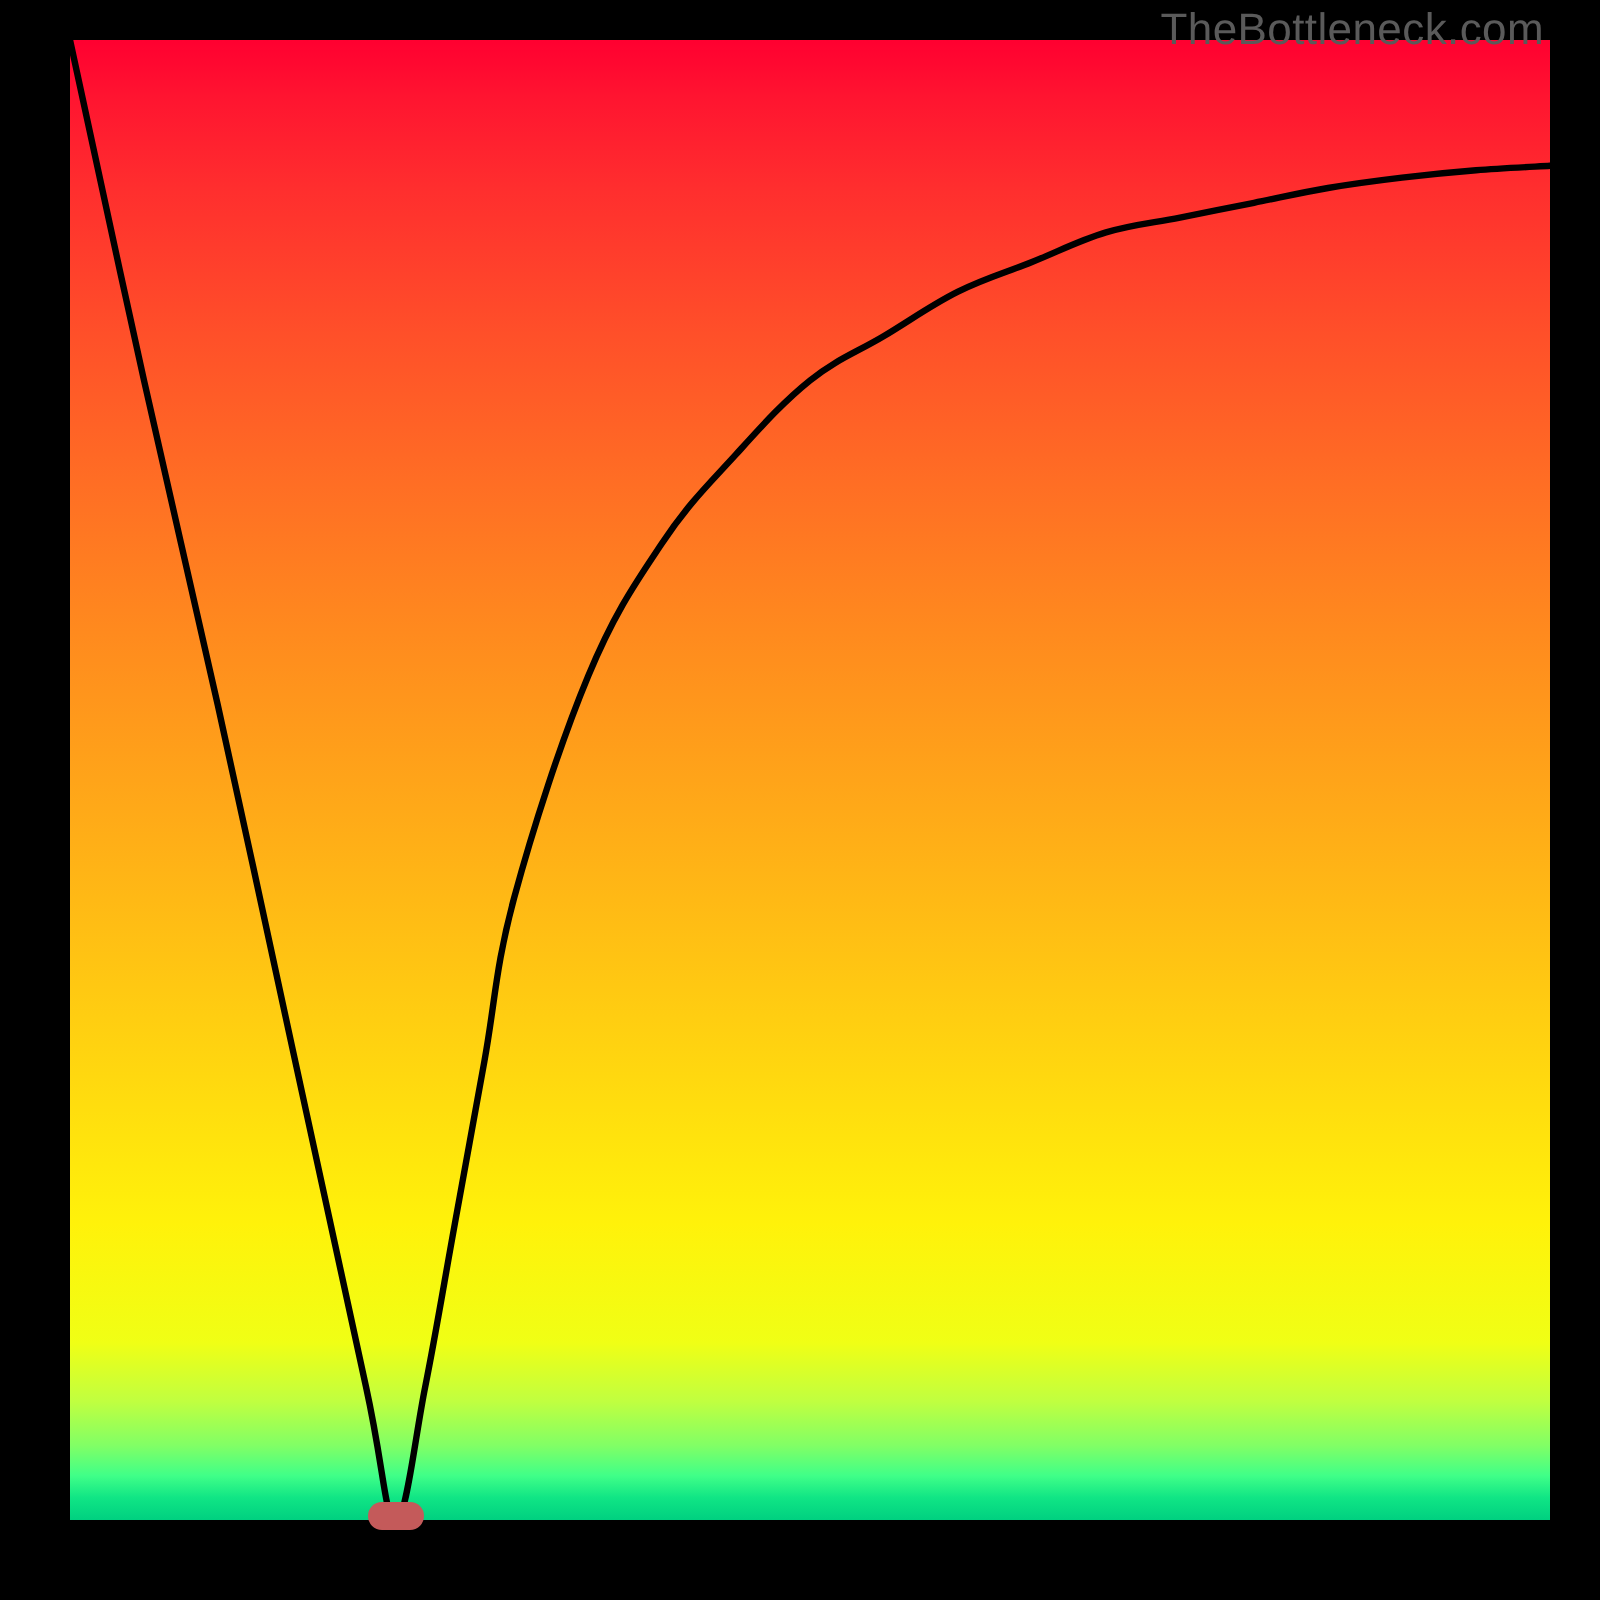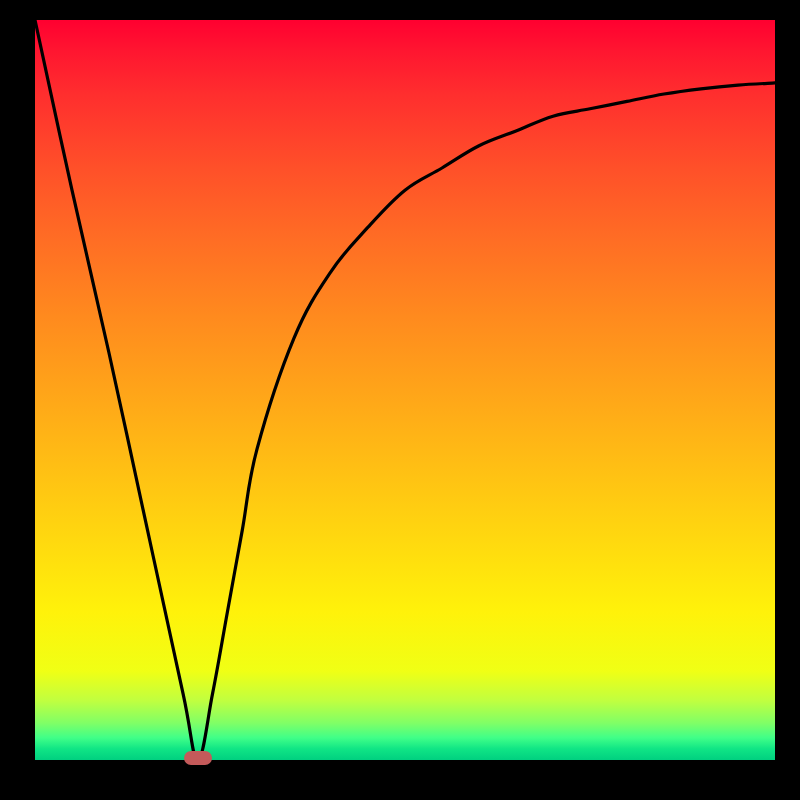--- a/index.html
+++ b/index.html
@@ -71,13 +71,14 @@
 </head>
 <body>
 
 <div class="stage">
   <div class="plot-area">
     <svg class="curve" viewBox="0 0 740 740" preserveAspectRatio="none">
       <path id="curve-path" d="M 0.00 0.00 C 6.66 30.64, 23.68 110.26, 37.00 170.20 C 50.32 230.14, 60.68 273.06, 74.00 333.00 C 87.32 392.94, 97.68 441.93, 111.00 503.20 C 124.32 564.47, 138.68 630.78, 148.00 673.40 C 157.32 716.02, 157.47 740.00, 162.80 740.00 C 168.13 740.00, 172.27 700.04, 177.60 673.40 C 182.93 646.76, 187.07 621.30, 192.40 592.00 C 197.73 562.70, 201.87 539.90, 207.20 510.60 C 212.53 481.30, 212.68 463.83, 222.00 429.20 C 231.32 394.57, 245.68 350.17, 259.00 318.20 C 272.32 286.23, 282.68 271.58, 296.00 251.60 C 309.32 231.62, 319.68 221.85, 333.00 207.20 C 346.32 192.55, 356.68 180.86, 370.00 170.20 C 383.32 159.54, 393.68 155.99, 407.00 148.00 C 420.32 140.01, 430.68 132.46, 444.00 125.80 C 457.32 119.14, 467.68 116.33, 481.00 111.00 C 494.32 105.67, 504.68 100.20, 518.00 96.20 C 531.32 92.20, 541.68 91.46, 555.00 88.80 C 568.32 86.14, 578.68 84.06, 592.00 81.40 C 605.32 78.74, 615.68 76.26, 629.00 74.00 C 642.32 71.74, 652.68 70.42, 666.00 68.82 C 679.32 67.22, 689.68 66.19, 703.00 65.12 C 716.32 64.05, 733.34 63.30, 740.00 62.90" fill="none" stroke="#000" stroke-width="3.2" stroke-linecap="round" stroke-linejoin="round"></path>
     </svg>
     <div id="marker" class="marker" style="left: 148.8px; top: 731px; background: rgb(196, 90, 90);"></div>
   </div>
+  <div class="watermark">TheBottleneck.com</div>
 </div>
 
 </body></html>

